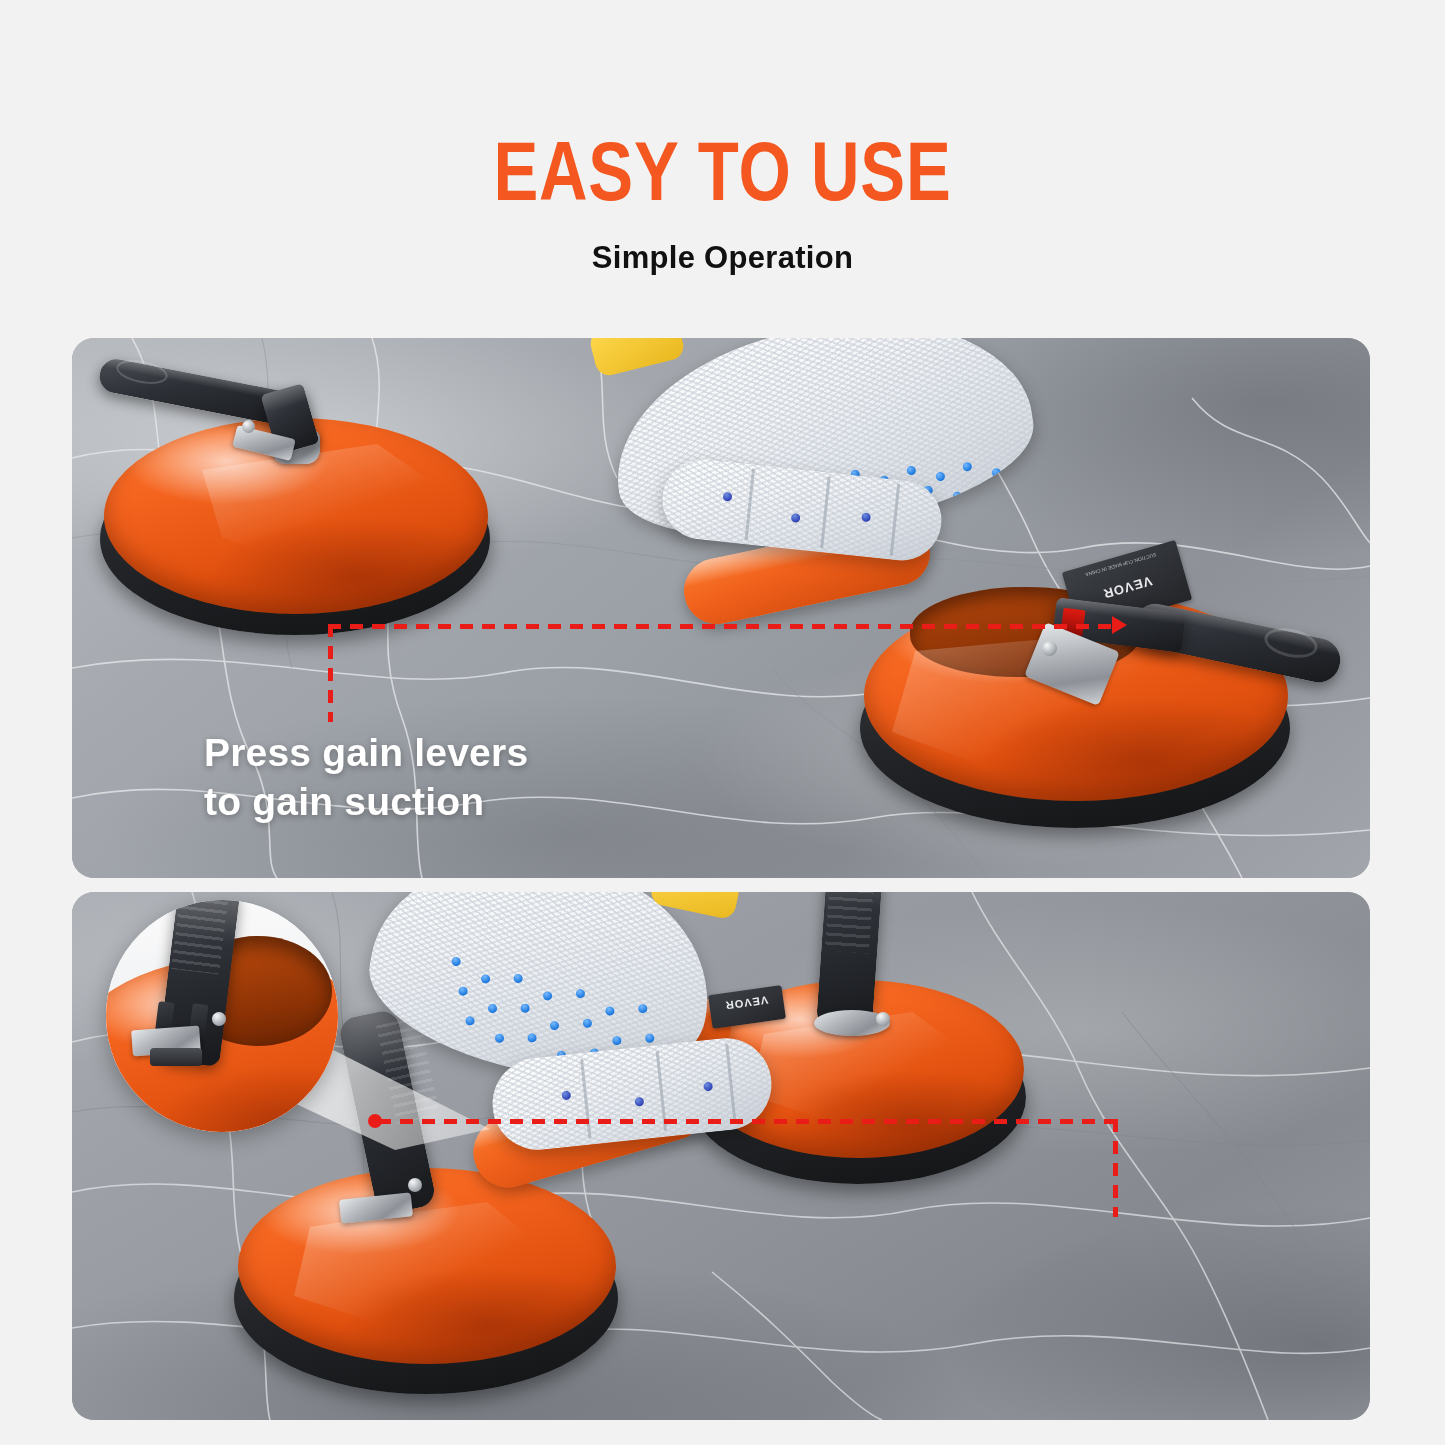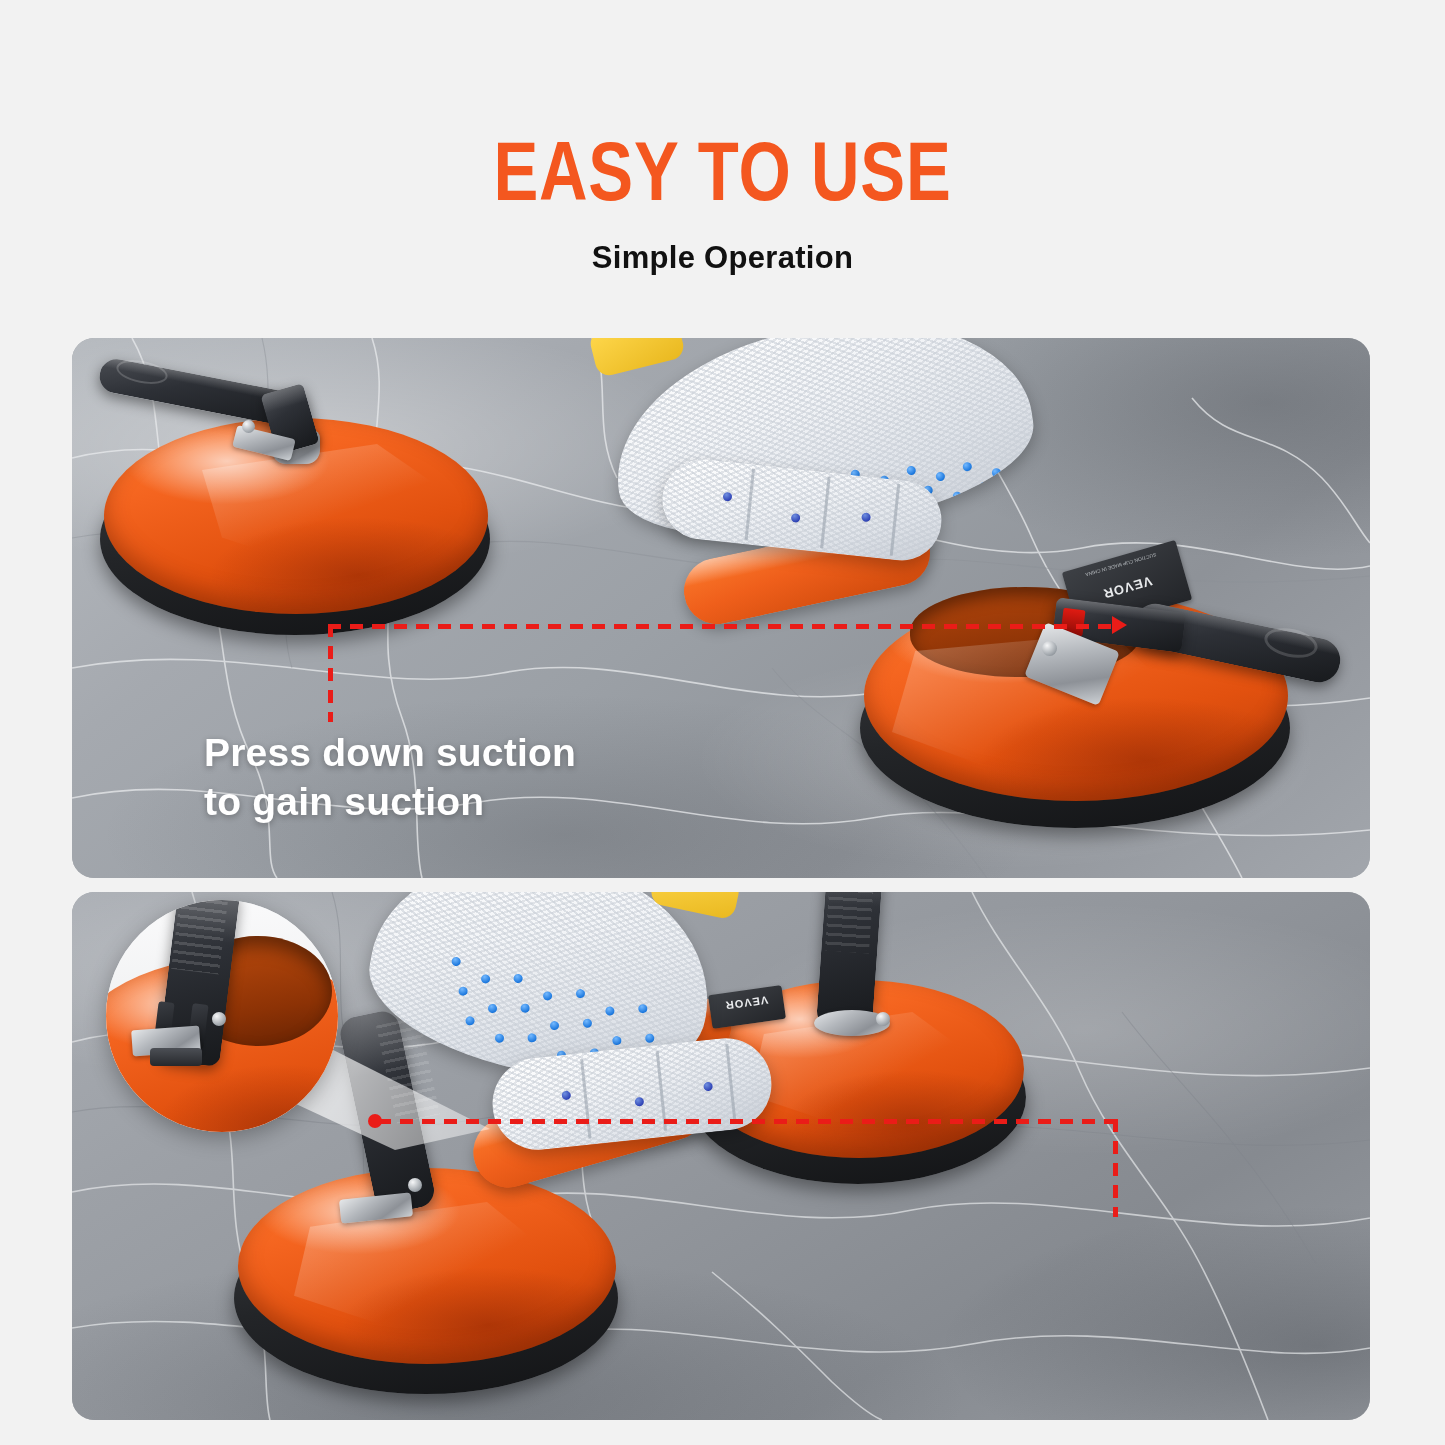--- a/index.html
+++ b/index.html
@@ -302,21 +302,21 @@
       </div>
       <div style="position:absolute; left:86px; top:4px; width:3px; height:72px; background:rgba(150,158,170,.55);"></div>
       <div style="position:absolute; left:162px; top:4px; width:3px; height:72px; background:rgba(150,158,170,.55);"></div>
       <div style="position:absolute; left:232px; top:4px; width:3px; height:72px; background:rgba(150,158,170,.55);"></div>
     </div>
 
     <div class="dash-h" style="left:256px; top:286px; width:790px;"></div>
     <div class="arrow-head" style="left:1040px; top:278px;"></div>
     <div class="dash-v" style="left:256px; top:286px; height:98px;"></div>
 
-    <div class="caption" style="left:132px; top:390px;">Press down suction
+    <div class="caption" style="left:132px; top:390px;">Press gain levers
 to gain suction</div>
   </div>
 
   <div class="panel" id="panel-2">
     <div class="stone dark"></div>
     <div class="veins">
       <svg viewBox="0 0 1298 528" preserveAspectRatio="none">
         <g stroke="#e6e8ea" stroke-width="1.6" fill="none" opacity="0.7">
           <path d="M0,150 C130,116 250,176 380,148 C510,120 650,192 790,164 C930,136 1080,206 1298,176"></path>
           <path d="M0,300 C140,270 280,336 420,308 C560,280 700,348 840,318 C980,290 1140,356 1298,326"></path>

